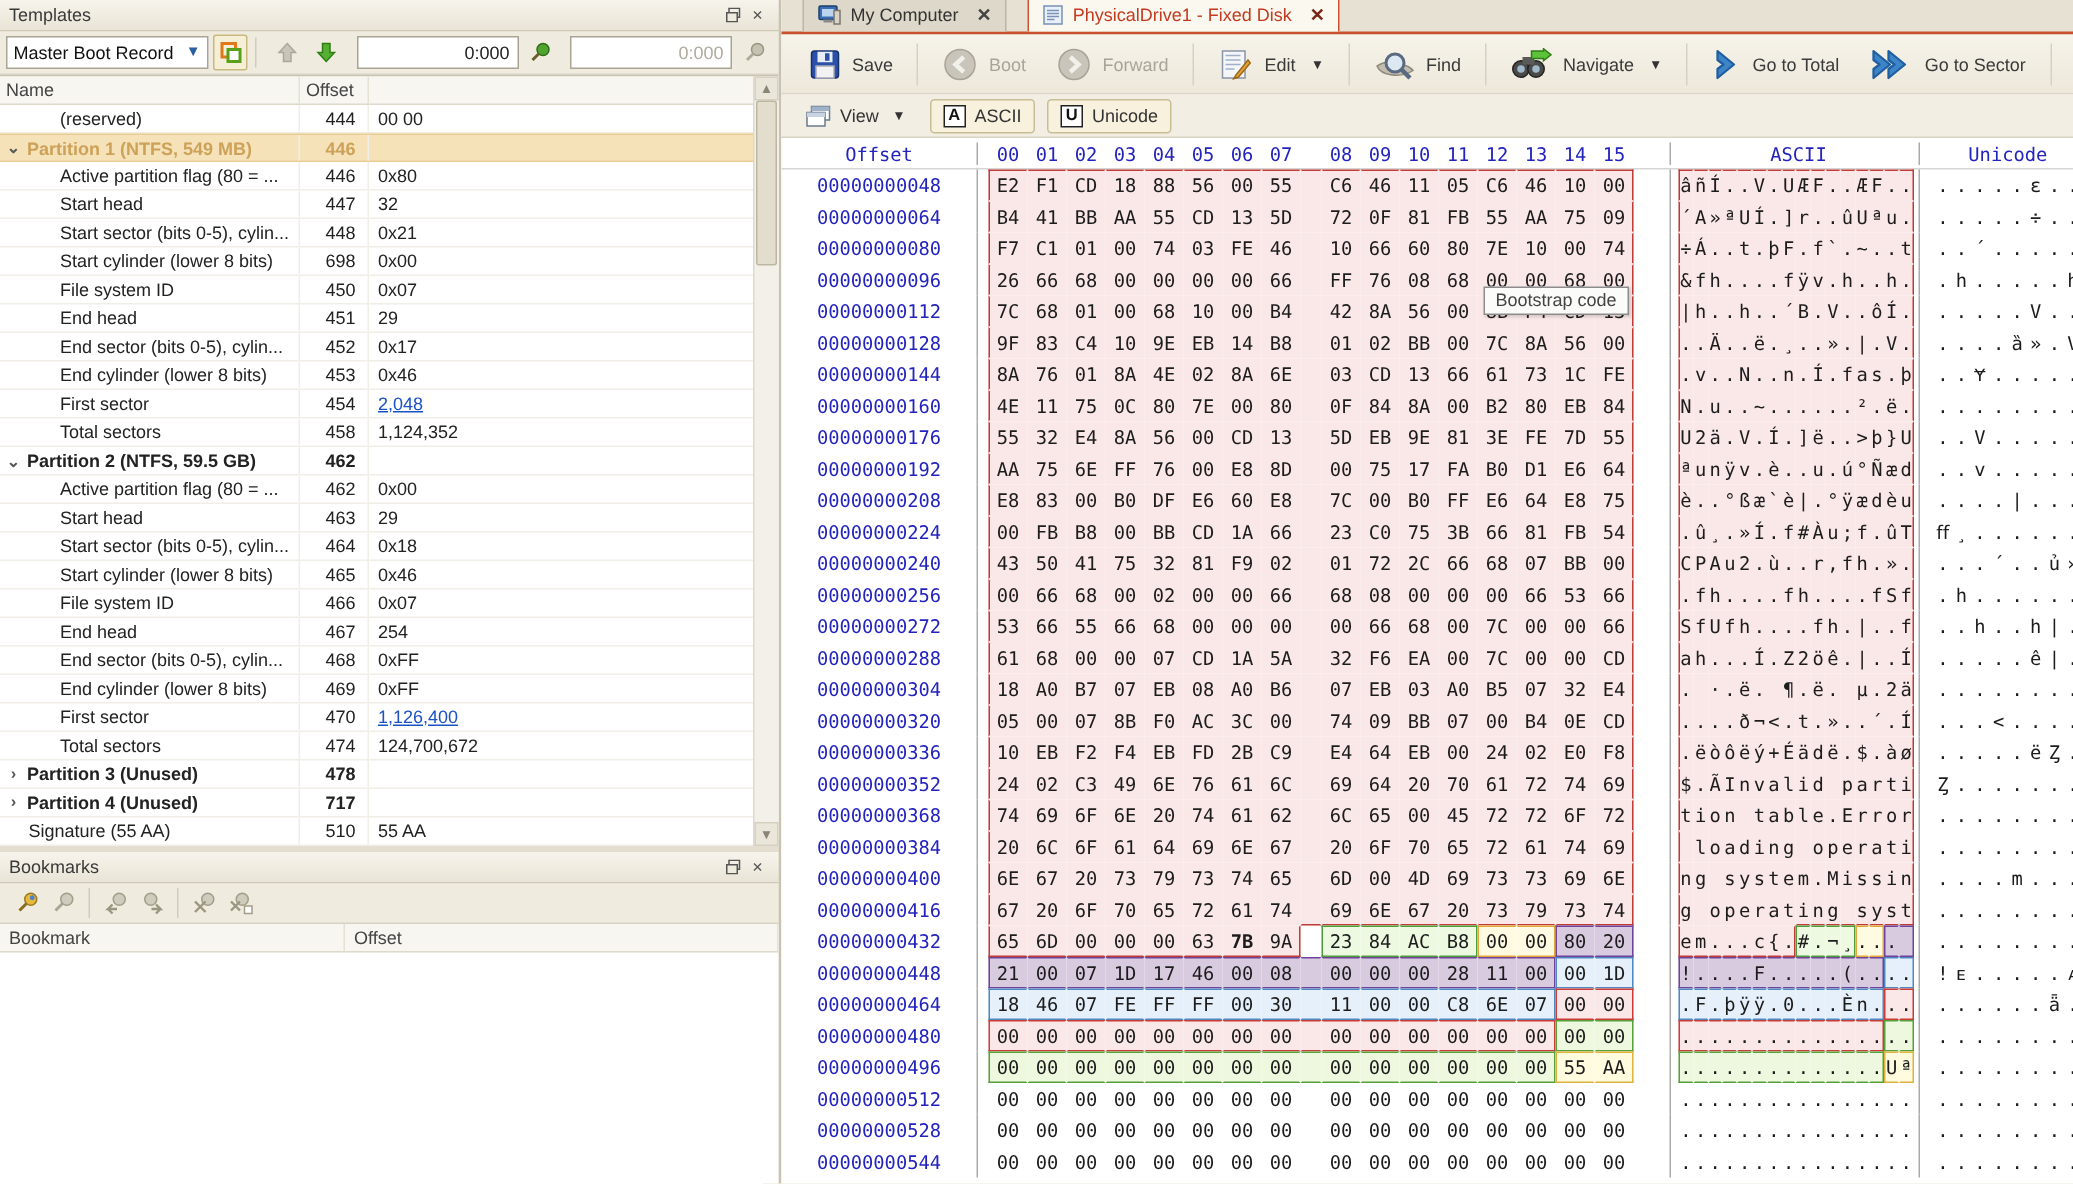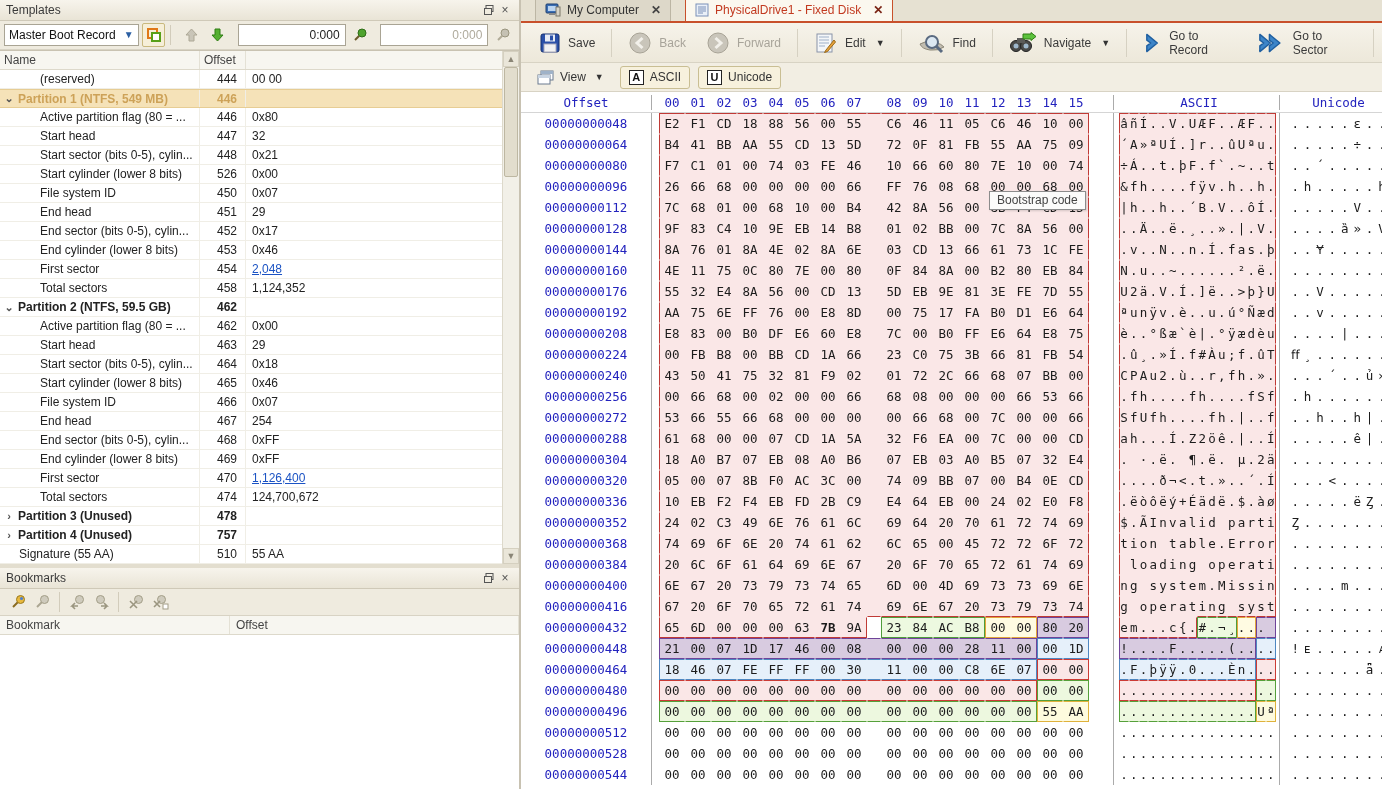--- a/index.html
+++ b/index.html
@@ -212,21 +212,21 @@
                   <span style="padding-left: 22px;">Start sector (bits 0-5), cylin...</span>
                 </div>
                 <div class="c-off">448</div>
                 <div class="c-val">0x21</div>
               </div>
               <div class="trow">
                 <div class="c-name">
                   <span class="chev"></span>
                   <span style="padding-left: 22px;">Start cylinder (lower 8 bits)</span>
                 </div>
-                <div class="c-off">526</div>
+                <div class="c-off">698</div>
                 <div class="c-val">0x00</div>
               </div>
               <div class="trow">
                 <div class="c-name">
                   <span class="chev"></span>
                   <span style="padding-left: 22px;">File system ID</span>
                 </div>
                 <div class="c-off">450</div>
                 <div class="c-val">0x07</div>
               </div>
@@ -364,21 +364,21 @@
                   <span>Partition 3 (Unused)</span>
                 </div>
                 <div class="c-off">478</div>
                 <div class="c-val"></div>
               </div>
               <div class="trow group">
                 <div class="c-name">
                   <span class="chev">›</span>
                   <span>Partition 4 (Unused)</span>
                 </div>
-                <div class="c-off">757</div>
+                <div class="c-off">717</div>
                 <div class="c-val"></div>
               </div>
               <div class="trow">
                 <div class="c-name">
                   <span class="chev"></span>
                   <span style="padding-left: 1px;">Signature (55 AA)</span>
                 </div>
                 <div class="c-off">510</div>
                 <div class="c-val">55 AA</div>
               </div>
@@ -495,21 +495,21 @@
             <rect x="5" y="12" width="12" height="8" fill="#F2F2F2" stroke="#aab"></rect>
           </svg>
         <span>Save</span>
       </div>
       <div class="msep"></div>
       <div class="mbtn disabled">
         <svg width="24" height="24" viewBox="0 0 24 24">
             <circle cx="12" cy="12" r="10" fill="#C9C5BA" stroke="#A8A396"></circle>
             <path d="M14.5 7 L9 12 L14.5 17" stroke="#F2F0EA" stroke-width="3" fill="none"></path>
           </svg>
-        <span>Back</span>
+        <span>Boot</span>
       </div>
       <div class="mbtn disabled">
         <svg width="24" height="24" viewBox="0 0 24 24">
             <circle cx="12" cy="12" r="10" fill="#C9C5BA" stroke="#A8A396"></circle>
             <path d="M9.5 7 L15 12 L9.5 17" stroke="#F2F0EA" stroke-width="3" fill="none"></path>
           </svg>
         <span>Forward</span>
       </div>
       <div class="msep"></div>
       <div class="mbtn">
@@ -546,21 +546,21 @@
             <path d="M14 2 L22 2 L22 0.5 L27 4.5 L22 8.5 L22 7 L14 7 Z" fill="#5CC23C" stroke="#2E7D14"></path>
           </svg>
         <span>Navigate</span>
         <span class="dd">▼</span>
       </div>
       <div class="msep"></div>
       <div class="mbtn">
         <svg width="20" height="22" viewBox="0 0 20 22">
             <path d="M4 2 L15 11 L4 20 L4 14 L8 11 L4 8 Z" fill="#3D85C8" stroke="#1F5FA0" stroke-width="1.5" stroke-linejoin="round"></path>
           </svg>
-        <span>Go to Record</span>
+        <span>Go to Total</span>
       </div>
       <div class="mbtn">
         <svg width="30" height="22" viewBox="0 0 30 22">
             <path d="M3 2 L14 11 L3 20 L3 14 L7 11 L3 8 Z" fill="#3D85C8" stroke="#1F5FA0" stroke-width="1.5" stroke-linejoin="round"></path>
             <path d="M13 2 L24 11 L13 20 L13 14 L17 11 L13 8 Z" fill="#3D85C8" stroke="#1F5FA0" stroke-width="1.5" stroke-linejoin="round"></path>
           </svg>
         <span>Go to Sector</span>
       </div>
       <div class="msep"></div>
     </div>

